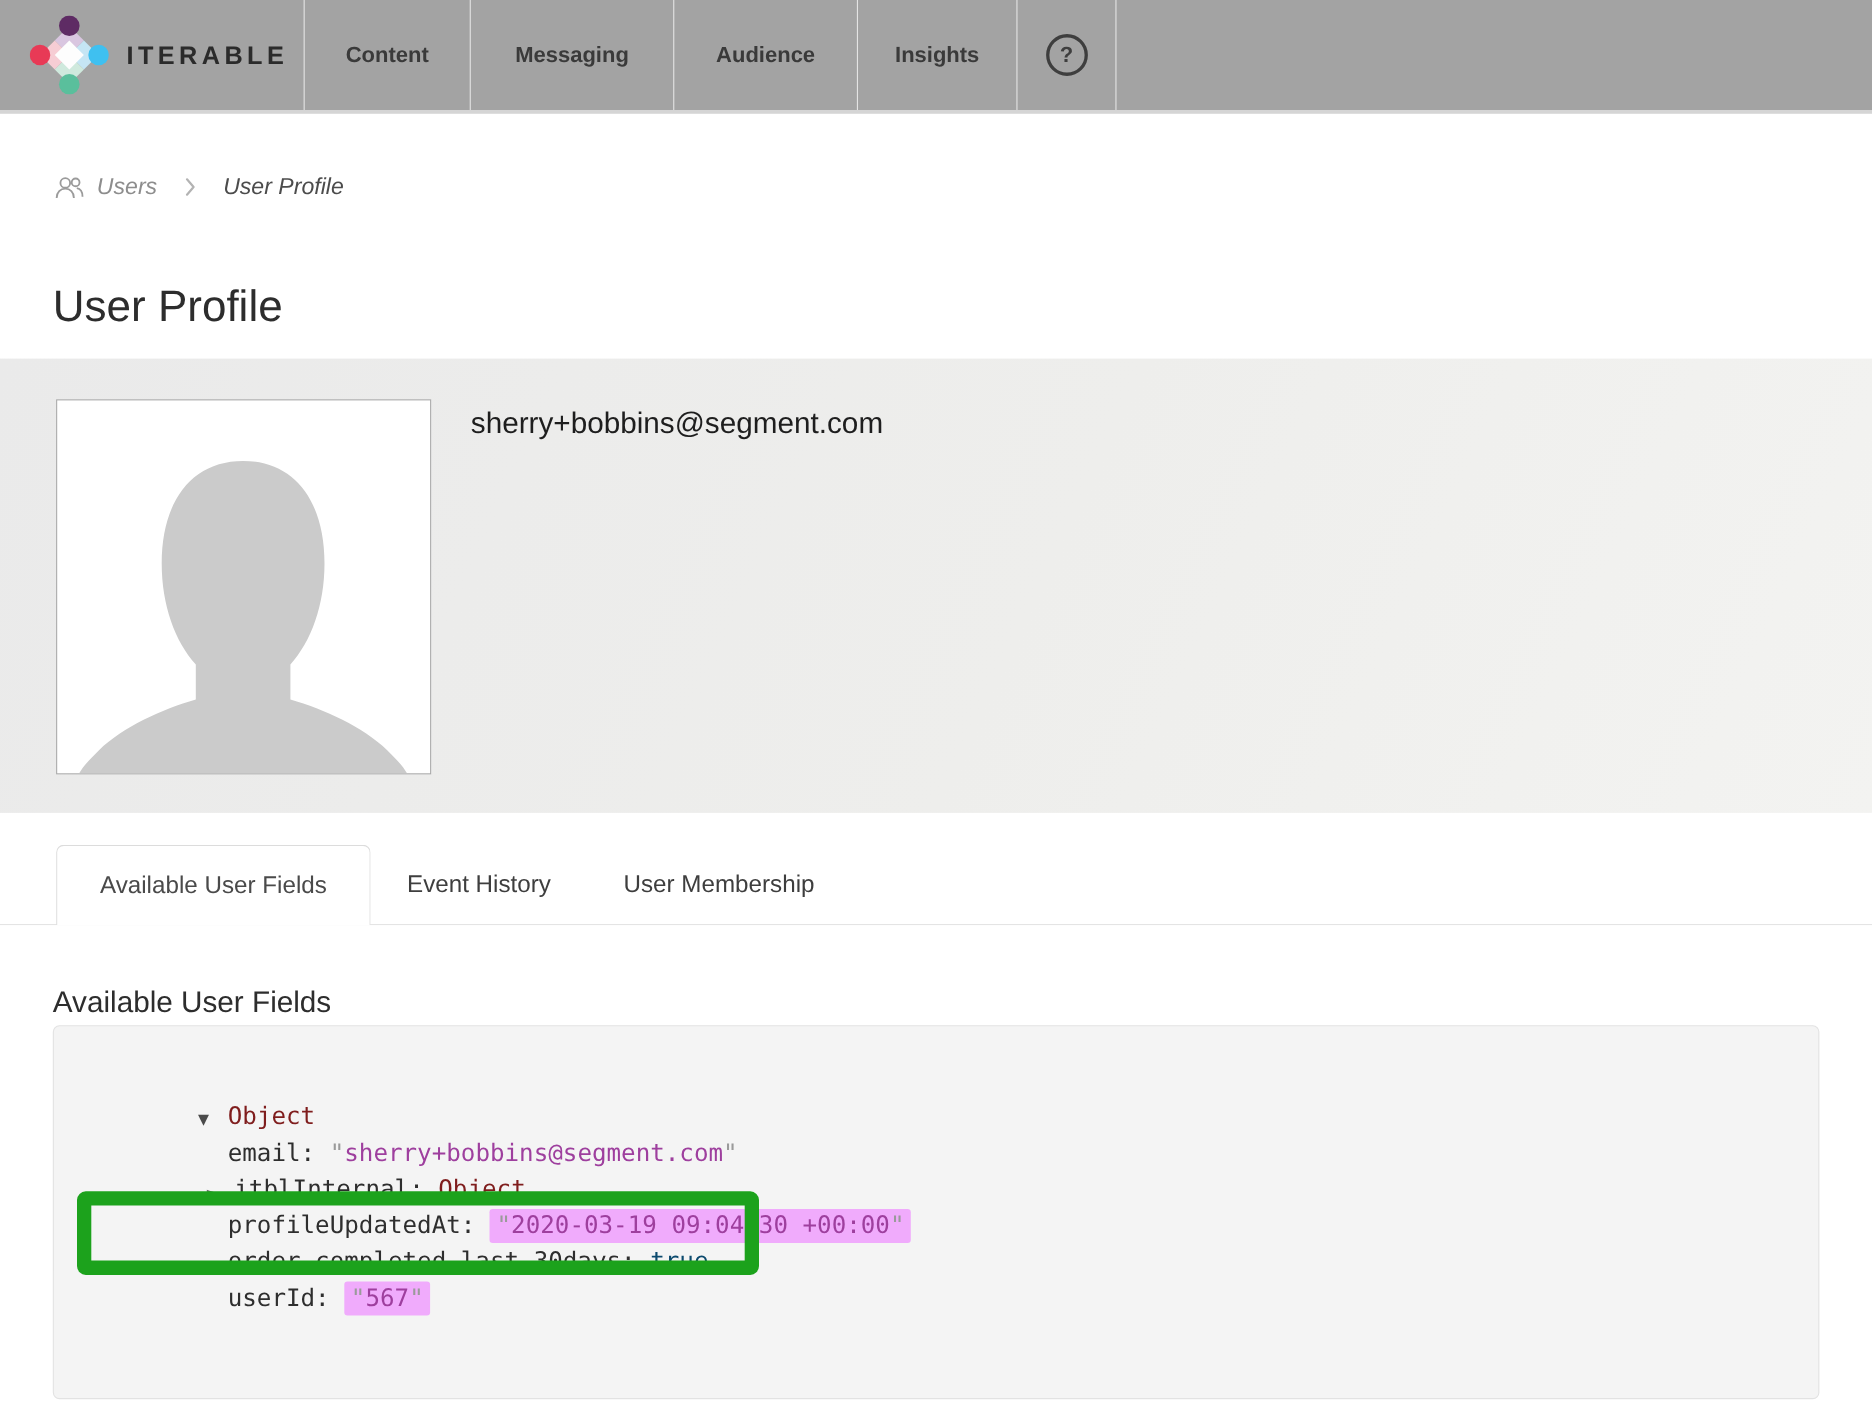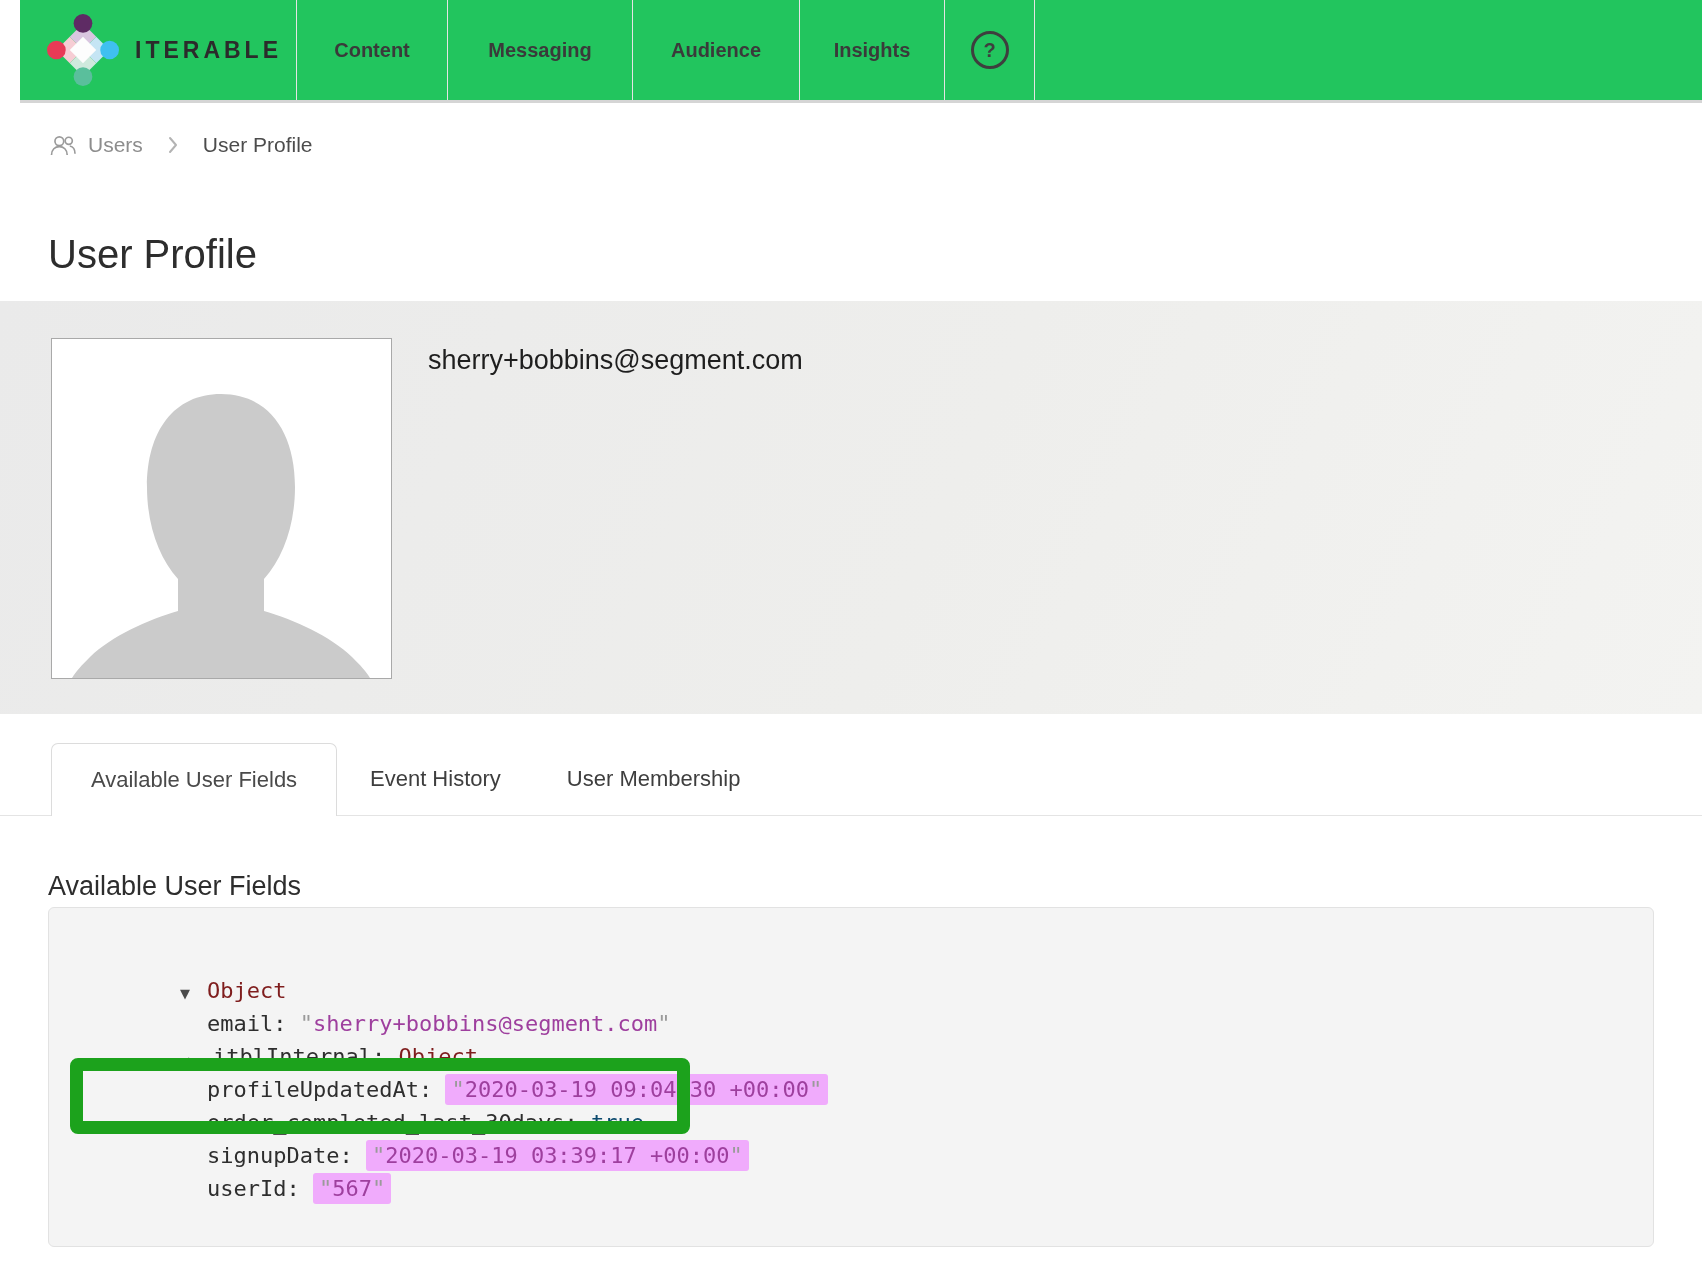--- a/index.html
+++ b/index.html
@@ -1,30 +1,30 @@
 <!DOCTYPE html>
 <html><head>
 <meta charset="utf-8">
 <style>
   html,body{margin:0;padding:0;}
   body{
     width:1702px;height:1276px;overflow:hidden;background:#ffffff;
     font-family:"Liberation Sans", sans-serif;position:relative;
   }
   
-  .topnav{height:100px;background:#22c55e;border-bottom:3px solid #d5d5d5;display:flex;align-items:stretch;margin-left:20px;}
+  .topnav{height:100px;background:#a3a3a3;border-bottom:3px solid #d5d5d5;display:flex;align-items:stretch;}
   .brand{display:flex;align-items:center;gap:16px;padding-left:27px;width:249px;border-right:1px solid #e4e4e4;box-sizing:content-box;}
   .brand-name{font-size:23px;font-weight:bold;letter-spacing:4px;color:#2b2b2b;}
   .nav-item{display:flex;align-items:center;justify-content:center;border-right:1px solid #e4e4e4;
     font-size:20px;font-weight:bold;color:#3a3a3a;cursor:pointer;box-sizing:border-box;}
   .nav-help{width:89px;border-right:1px solid #e4e4e4;display:flex;align-items:center;justify-content:center;cursor:pointer;}
   .help-circle{width:32px;height:32px;border:3px solid #3e3e3e;border-radius:50%;display:flex;align-items:center;justify-content:center;
     font-weight:bold;font-size:20px;color:#3e3e3e;}
   
-  .crumbs{display:flex;align-items:center;margin:27px 0 0 48px;height:30px;}
+  .crumbs{display:flex;align-items:center;margin:52px 0 0 48px;height:30px;font-style:italic;}
   .crumb-parent{font-size:21px;color:#8d8d8d;margin-left:10px;cursor:pointer;}
   .crumb-sep{margin:0 24px;display:flex;align-items:center;}
   .crumb-current{font-size:21px;color:#4c4c4c;}
   
   .page-title{margin:70px 0 0 48px;font-size:40px;font-weight:500;color:#2d2d2d;height:48px;line-height:48px;}
   
   .band{margin-top:23px;height:413px;background:linear-gradient(115deg,#eaeaea 0%,#eeeeec 55%,#f3f3f1 100%);position:relative;}
   .avatar{position:absolute;left:51px;top:37px;width:341px;height:341px;background:#fff;border:1px solid #a9a9a9;box-sizing:border-box;overflow:hidden;}
   .email{position:absolute;left:428px;top:44px;font-size:27px;color:#1e1e1e;}
   
@@ -137,23 +137,20 @@
   </div>
 
   <div class="row indent">
     <span class="key">profileUpdatedAt</span><span class="chip"><span class="qval">2020-03-19 09:04:30 +00:00</span></span>
   </div>
 
   <div class="row indent">
     <span class="key">order_completed_last_30days</span><span class="bool">true</span>
   </div>
 
-  <div class="row indent">
-    <span class="key">signupDate</span><span class="chip"><span class="qval">2020-03-19 03:39:17 +00:00</span></span>
-  </div>
 
 
   <div class="row indent">
     <span class="key">userId</span><span class="chip"><span class="qval">567</span></span>
   </div>
 
   <div class="green-annotation"></div>
 </div>
 
 </body></html>

